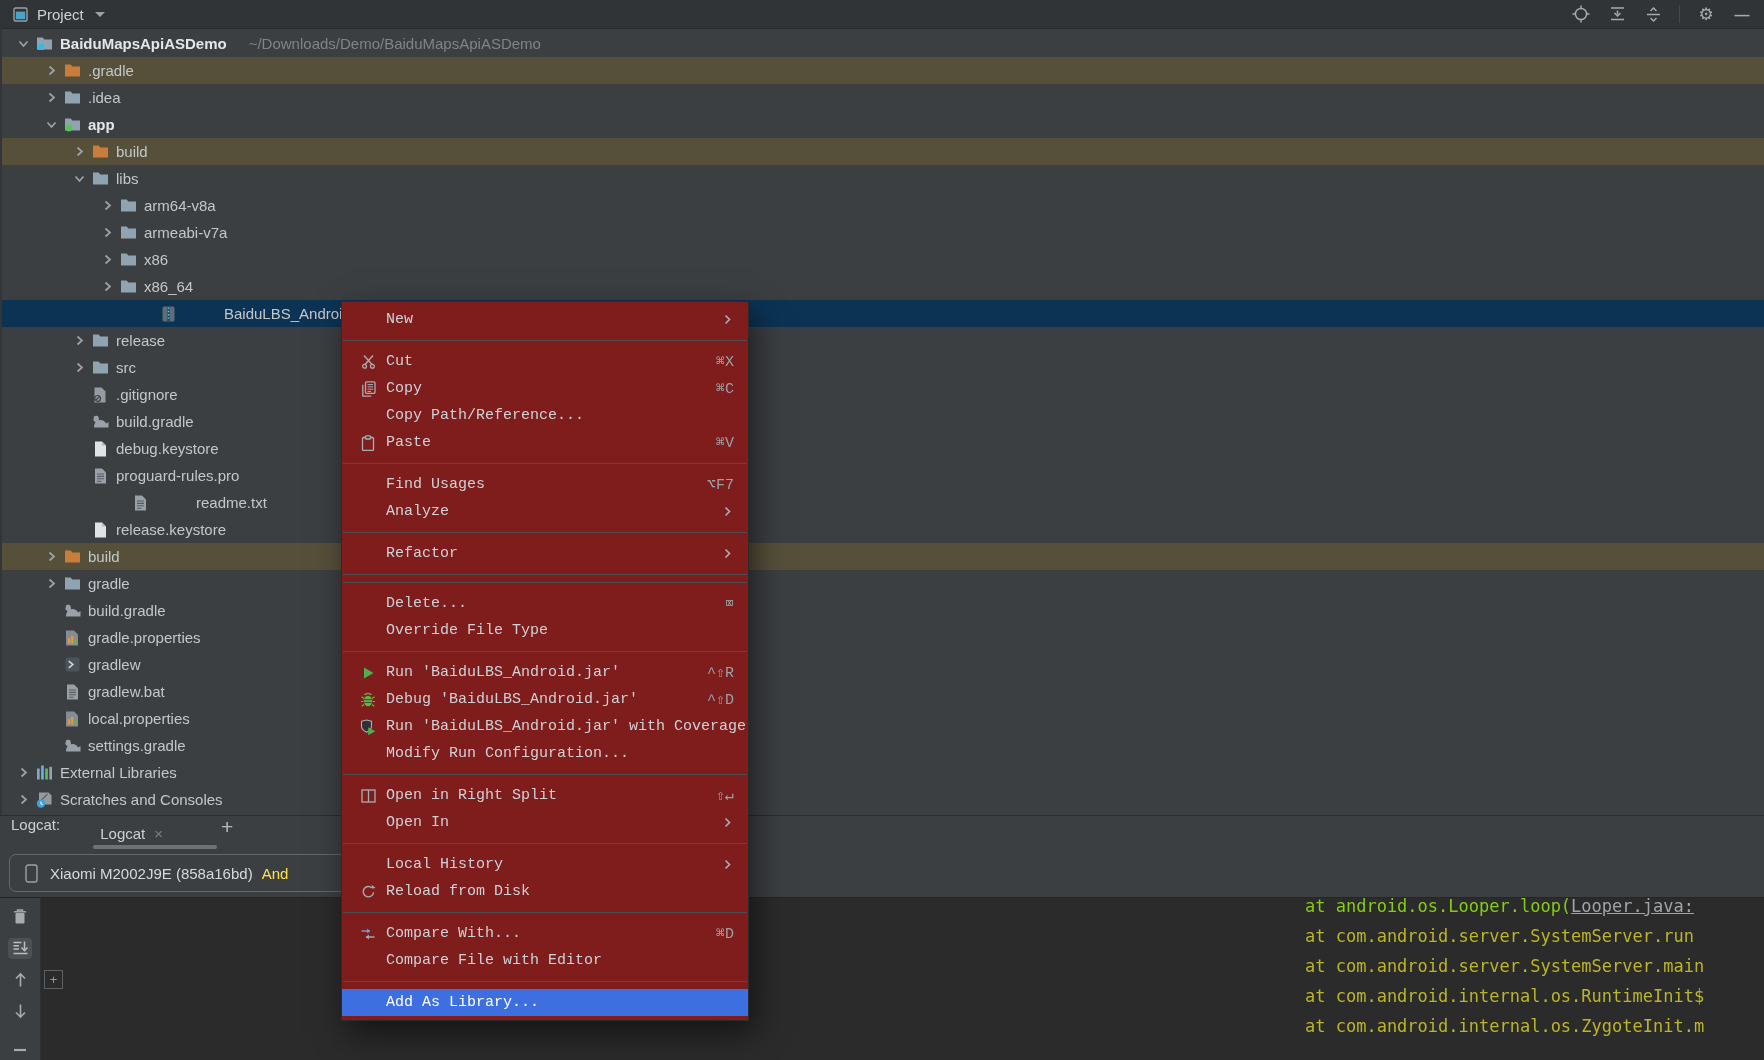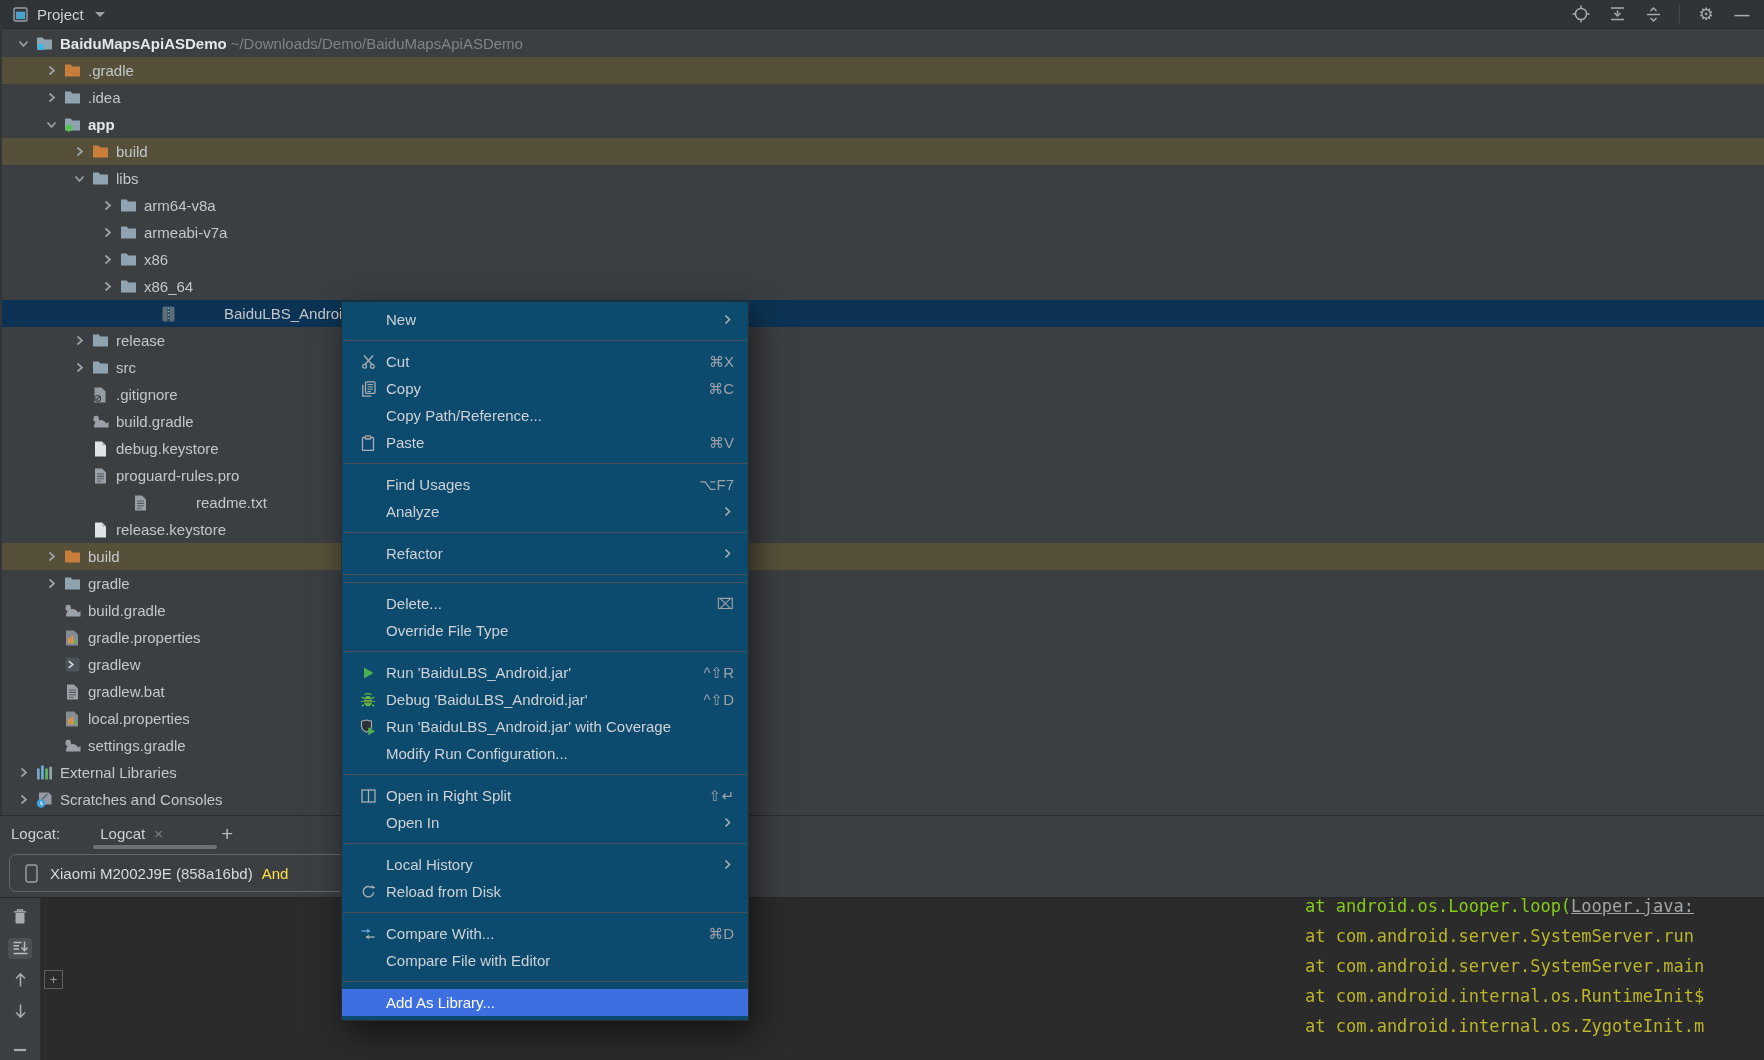--- a/index.html
+++ b/index.html
@@ -20,34 +20,34 @@
   
   .tree{position:absolute;left:0;top:28px;right:0;height:787px;padding-top:2px;overflow:hidden;
         border-left:2px solid #333639;}
   .trow{height:27px;display:flex;align-items:center;white-space:nowrap;}
   .trow.modified{background:var(--modified-row);}
   .trow.selected{background:var(--tree-selected);gap:40px;}
   .chev{width:22px;display:inline-flex;justify-content:center;flex:none;}
   .ticon{width:20px;margin-right:6px;display:inline-flex;justify-content:center;flex:none;}
   .tlabel{color:#c3c7cb;}
   .tlabel.bold{font-weight:bold;color:#e4e7ea;}
-  .suffix{color:#7e848a;margin-left:4px;}
+  .suffix{color:#7e848a;margin-left:22px;}
   
-  .menu{position:absolute;left:341px;top:301px;width:406px;background:#0c4a6e;
+  .menu{position:absolute;left:341px;top:301px;width:406px;background:#7f1d1d;
         border:1px solid #2a2c2e;box-shadow:6px 12px 30px rgba(0,0,0,.55);
-        padding:4px 0;z-index:10;}
+        padding:4px 0;z-index:10;font-family:Liberation Mono, monospace;}
   .mitem{height:27px;display:flex;align-items:center;padding:0 14px;color:#ced2d6;}
   .mitem.selected{background:var(--selection-blue);color:#ffffff;}
   .micon{width:24px;margin-right:6px;display:inline-flex;justify-content:center;flex:none;}
   .mlabel{flex:none;}
   .mright{margin-left:auto;display:inline-flex;align-items:center;color:#9da1a7;}
   .msep{height:1px;background:#4c4f52;margin:7px 1px;}
   
   .lbar{position:absolute;left:0;top:815px;right:0;height:34px;border-top:1px solid #2a2d2f;
-        display:flex;align-items:center;background:#3c3f42;}
+        display:flex;align-items:flex-start;background:#3c3f42;}
   .lbar .panel-label{margin-left:11px;color:#ccd0d4;}
   .ltab{margin-left:40px;display:flex;align-items:center;gap:9px;color:#ccd0d4;position:relative;height:100%;}
   .ltab .x{color:#7d8185;font-size:15px;}
   .tab-underline{position:absolute;left:93px;top:29px;width:124px;height:4px;border-radius:2px;background:#6e7276;}
   .add-tab{margin-left:58px;color:#b3b8bd;font-size:21px;line-height:1;}
   
   .drow{position:absolute;left:0;top:849px;right:0;height:48px;background:#3c3f42;}
   .device-box{position:absolute;left:9px;top:5px;width:440px;height:36px;border:1px solid #64686b;
               border-radius:7px;display:flex;align-items:center;padding:0 11px;gap:9px;}
   .device-box .dev{color:#d6d9dc;}

